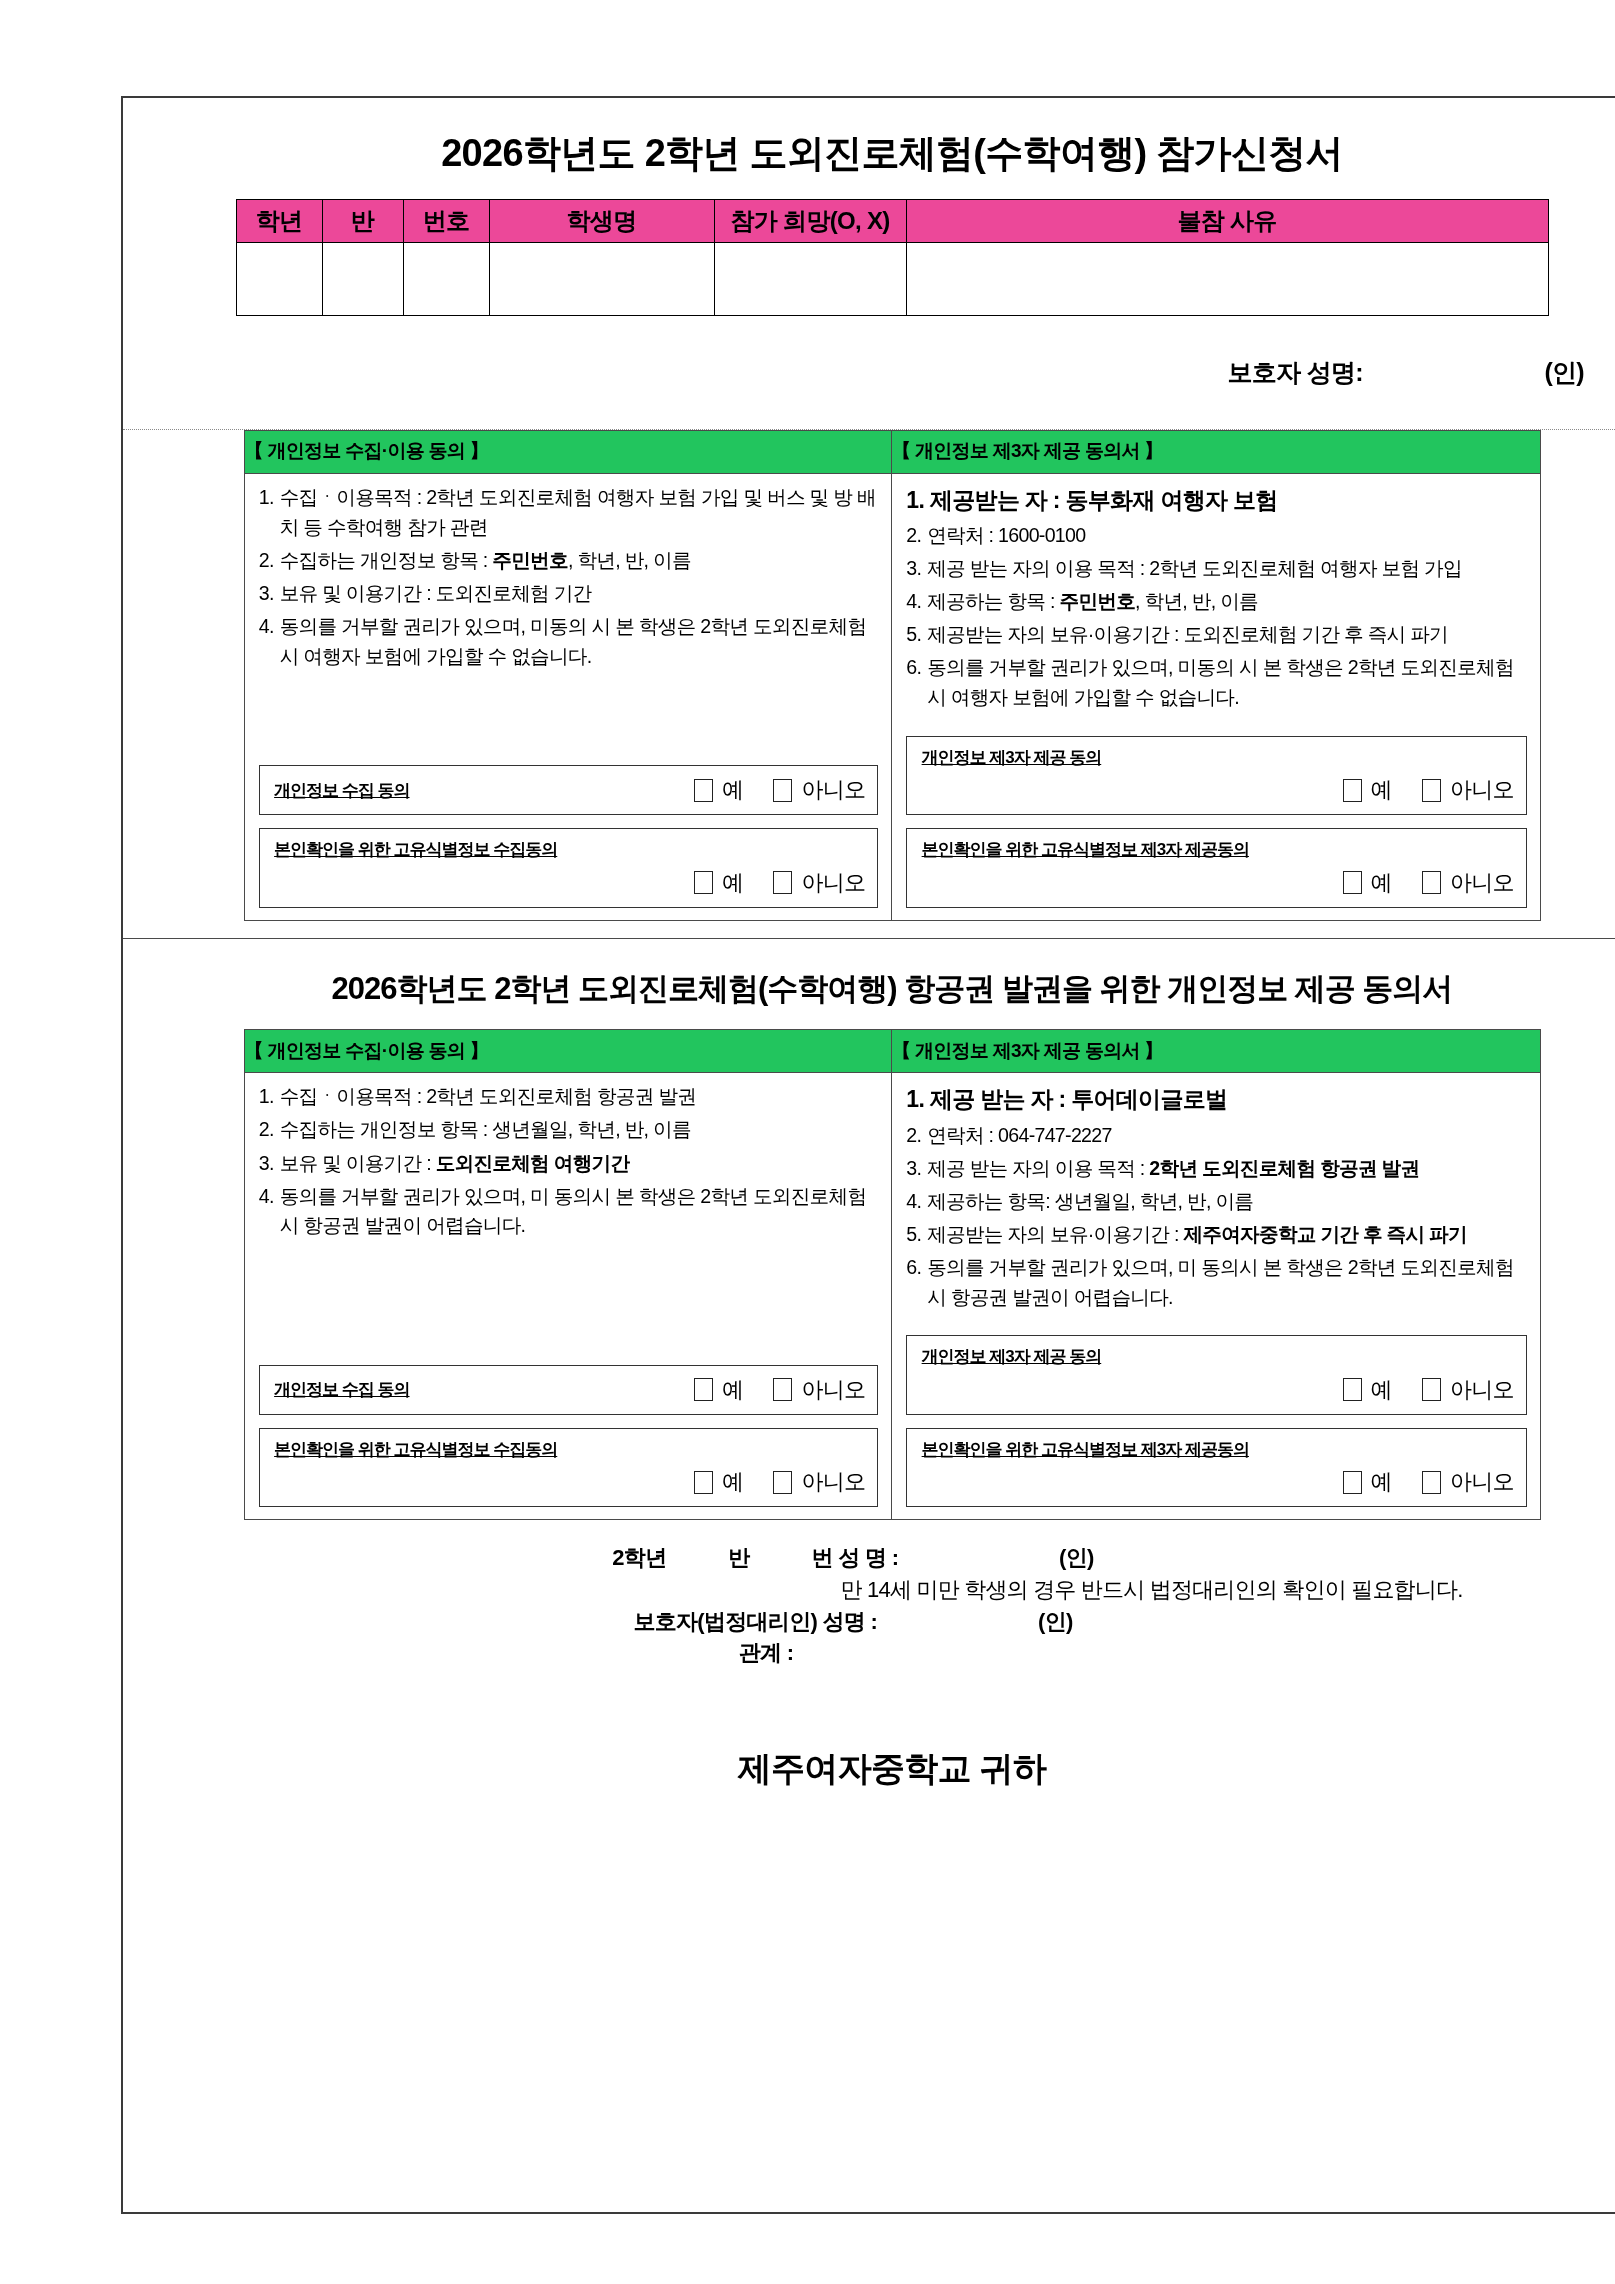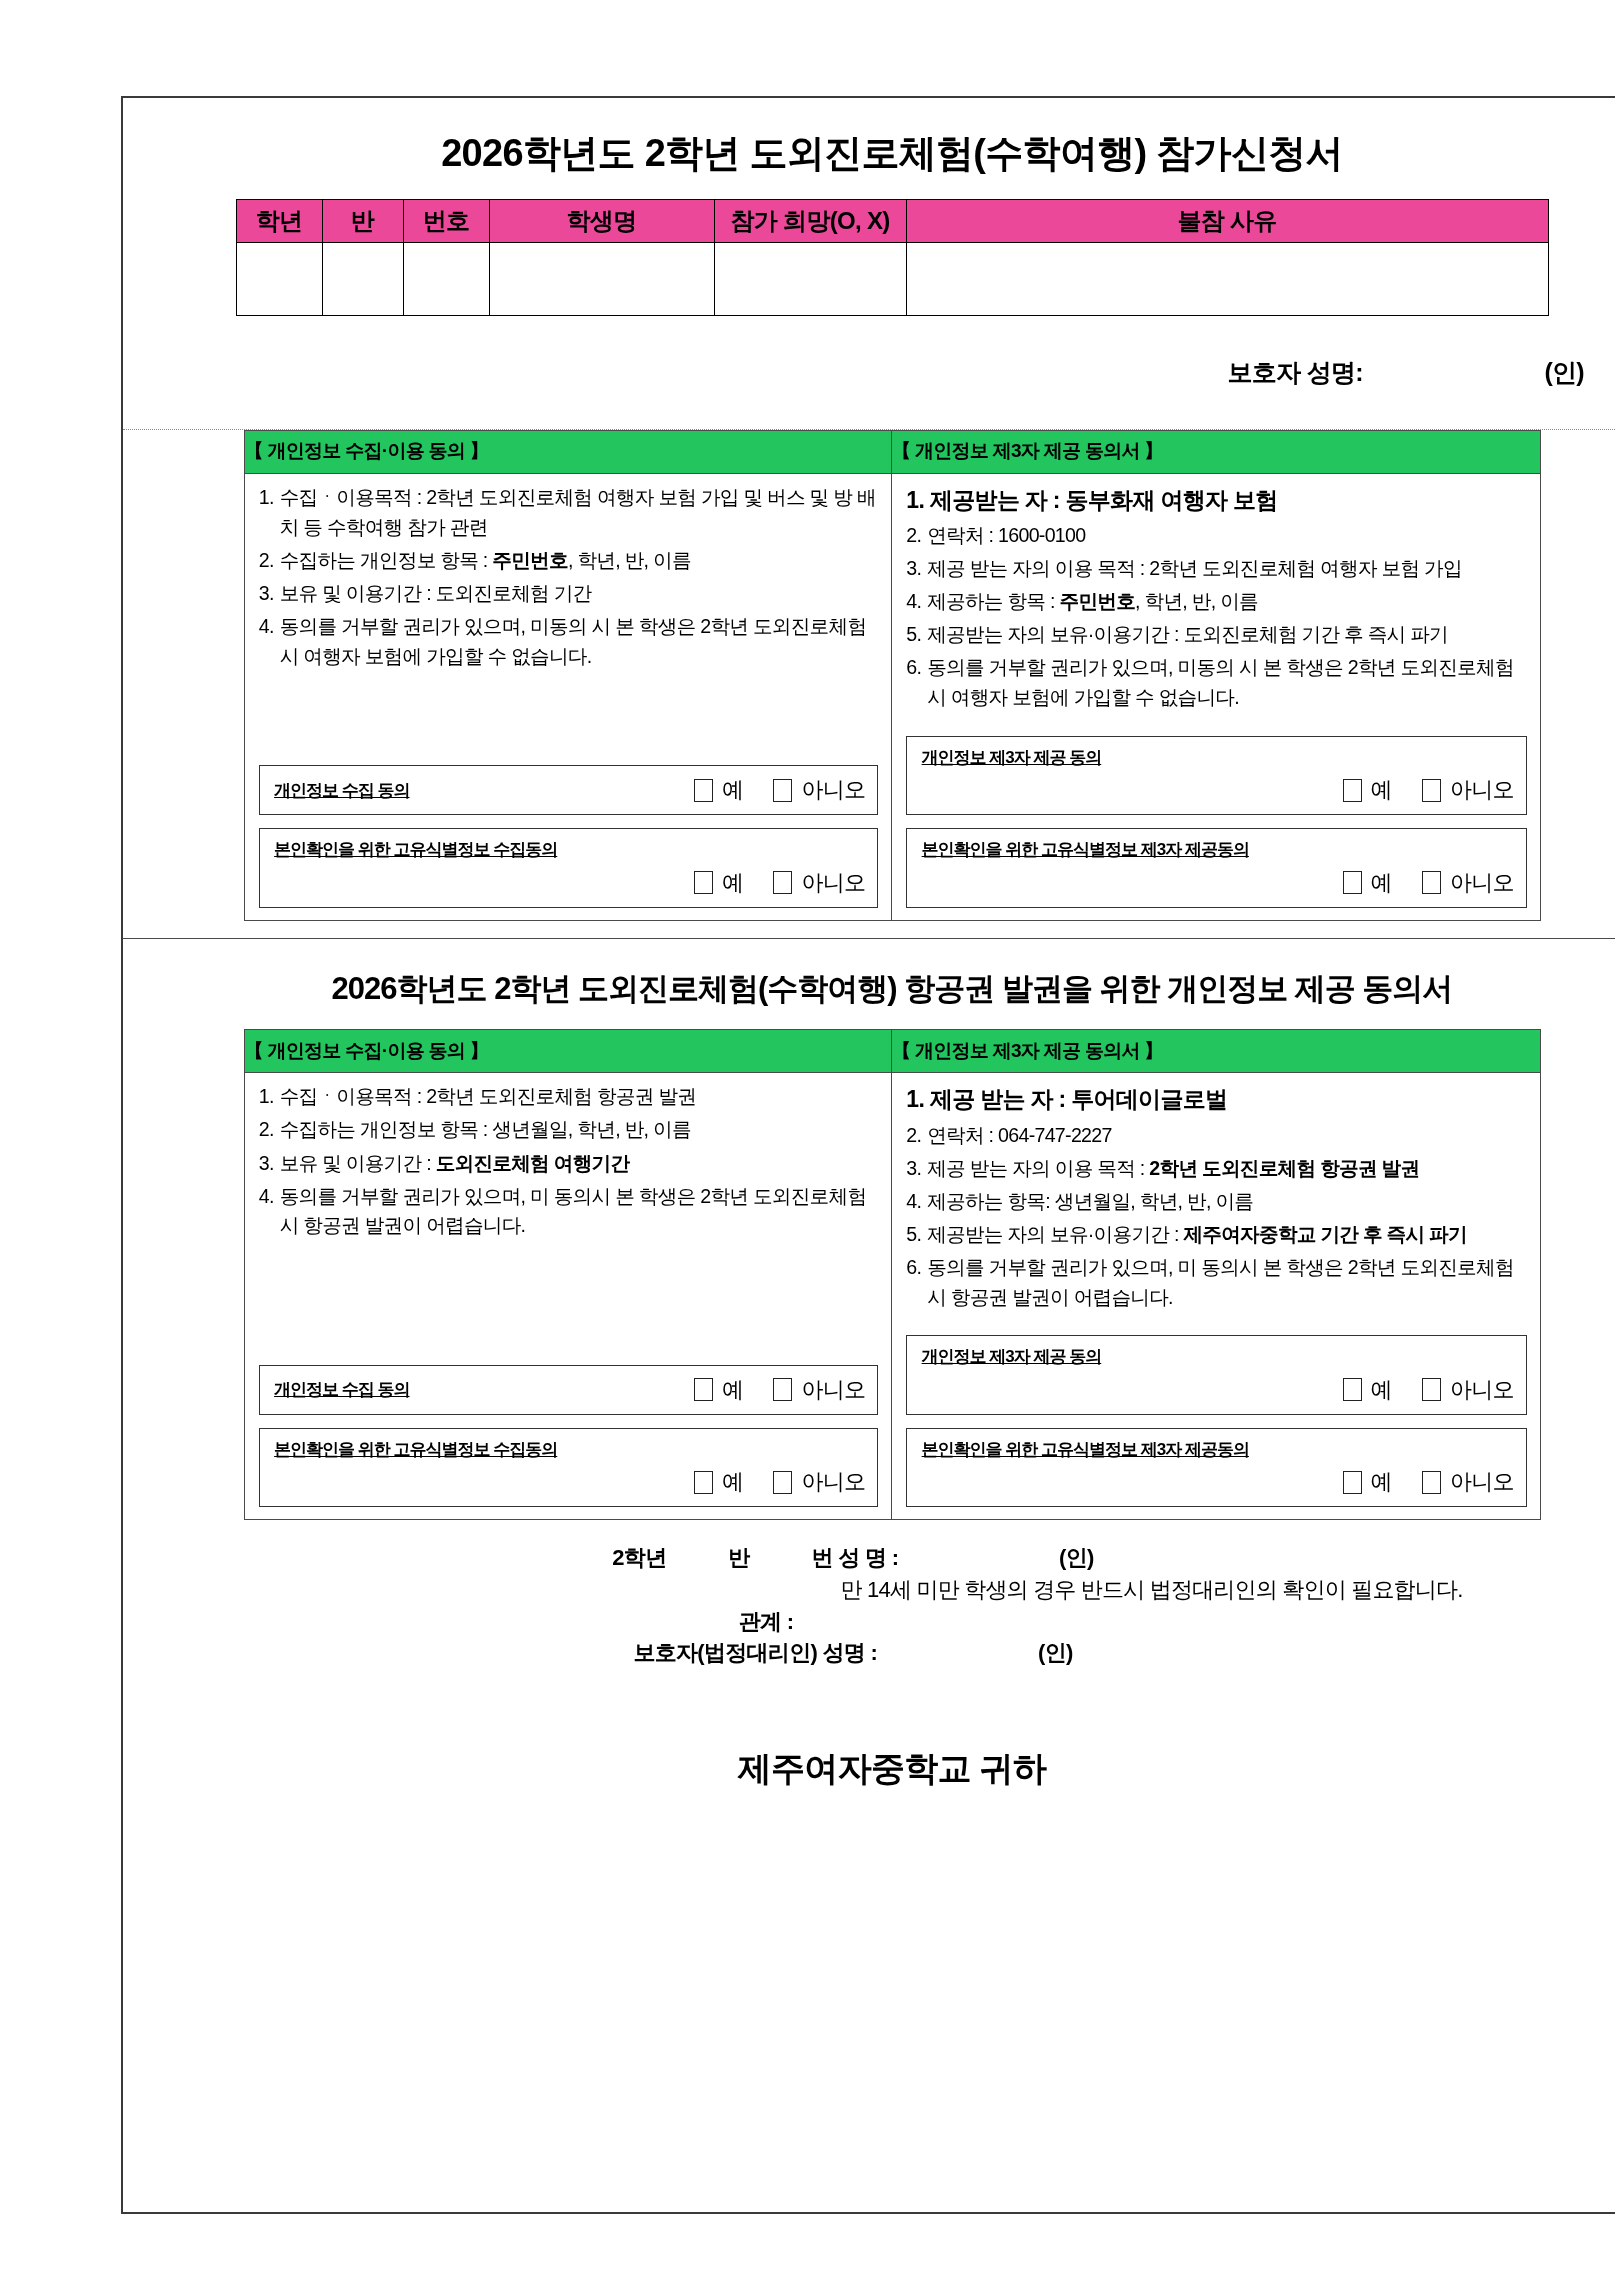--- a/index.html
+++ b/index.html
@@ -513,28 +513,28 @@
         <span>반</span>
         <span class="sp-b"></span>
         <span>번</span>
         <span>성 명 :</span>
         <span class="sp-c"></span>
         <span>(인)</span>
       </div>
 
       <div class="sign-note">만 14세 미만 학생의 경우 반드시 법정대리인의 확인이 필요합니다.</div>
 
-      <div class="sign-line rel">
-        <span>관계 :</span>
-      </div>
-
       <div class="sign-line">
         <span>보호자(법정대리인) 성명 :</span>
         <span class="sp-c"></span>
         <span>(인)</span>
       </div>
+
+      <div class="sign-line rel">
+        <span>관계 :</span>
+      </div>
     </div>
 
     <div class="school-line">제주여자중학교 귀하</div>
   </div>
 
 </div>
 
 
 </body></html>

